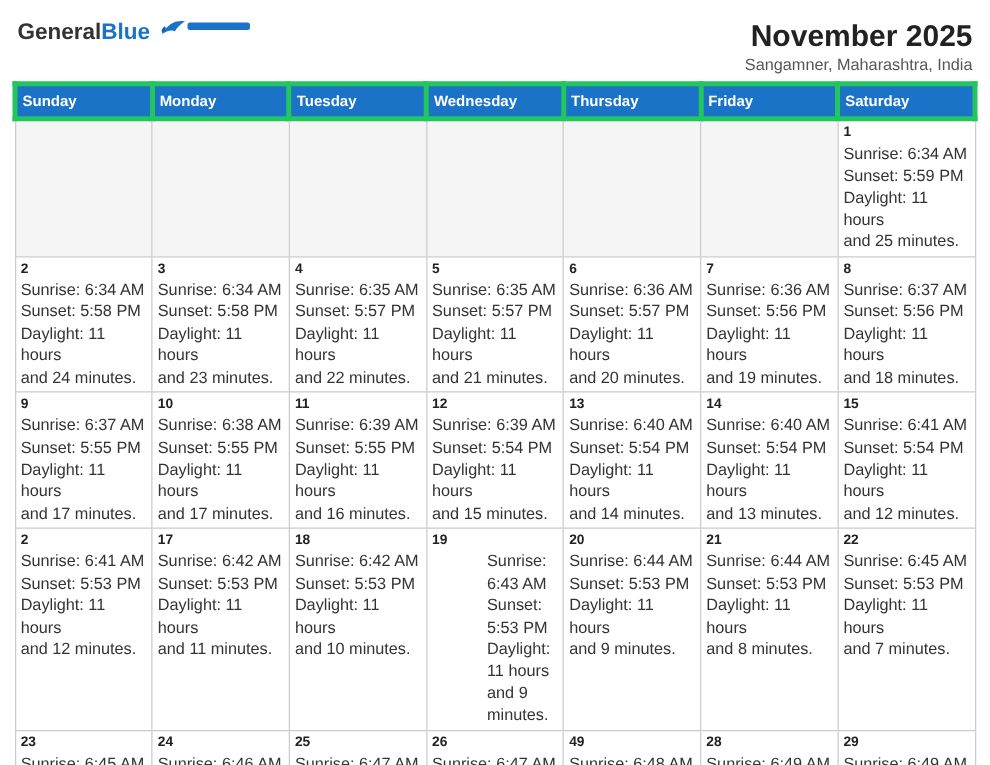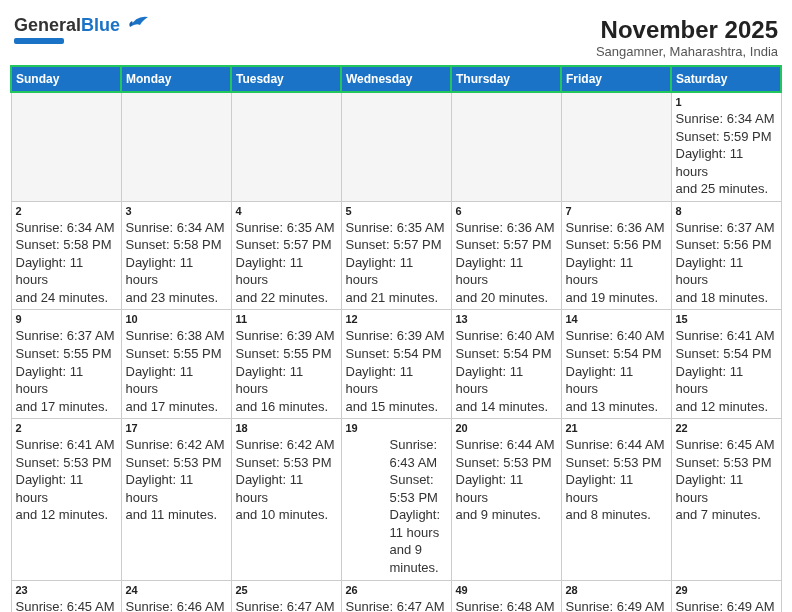--- a/index.html
+++ b/index.html
@@ -12,21 +12,20 @@
     }
     .header-area {
       display: flex;
       align-items: flex-start;
       justify-content: space-between;
       margin-bottom: 6px;
       padding: 6px 4px 0 4px;
     }
     .logo {
       display: flex;
-      flex-direction: column;
       align-items: flex-start;
     }
     .logo-text {
       font-size: 18px;
       font-weight: bold;
       color: #333;
       line-height: 1.1;
     }
     .logo-text span { color: #1a73c7; }
     .logo-bar {
@@ -53,21 +52,21 @@
       border-collapse: collapse;
       border: 1px solid #ccc;
     }
     .calendar th {
       background: #1a73c7;
       color: #fff;
       font-size: 12px;
       font-weight: bold;
       padding: 5px 4px;
       text-align: left;
-      border: 2px solid #22c55e;
+      border: 4px solid #22c55e;
     }
     .calendar td {
       vertical-align: top;
       border: 1px solid #ccc;
       padding: 3px 4px;
       width: calc(100% / 7);
       min-height: 75px;
       font-size: 9.5px;
       color: #333;
       background: #fff;

